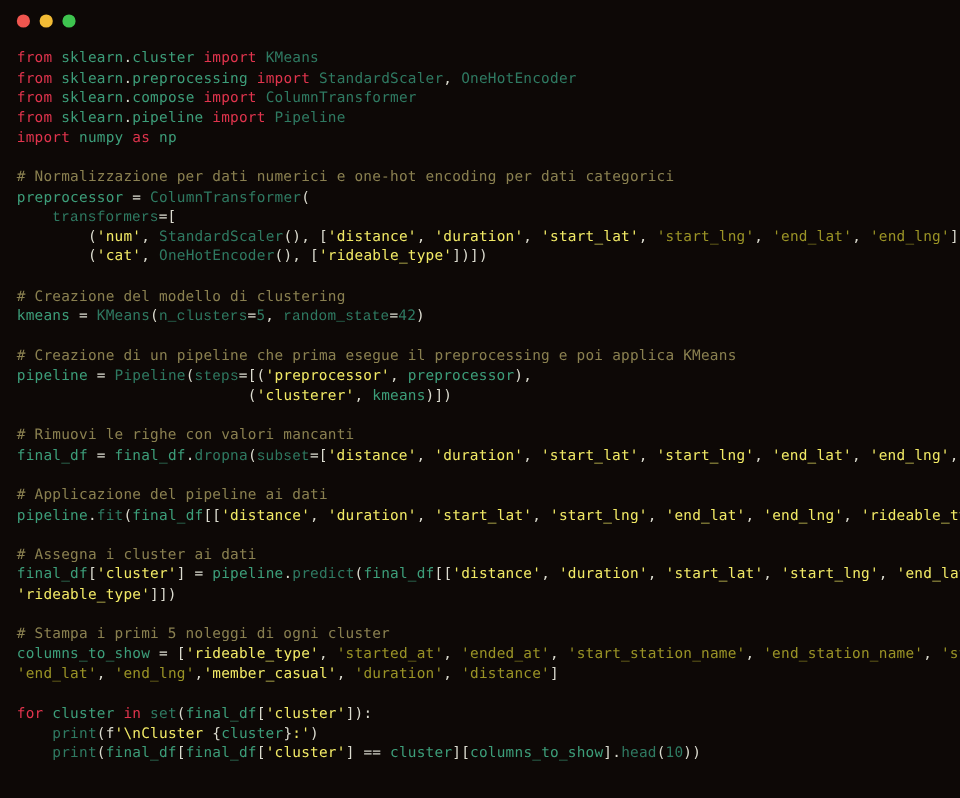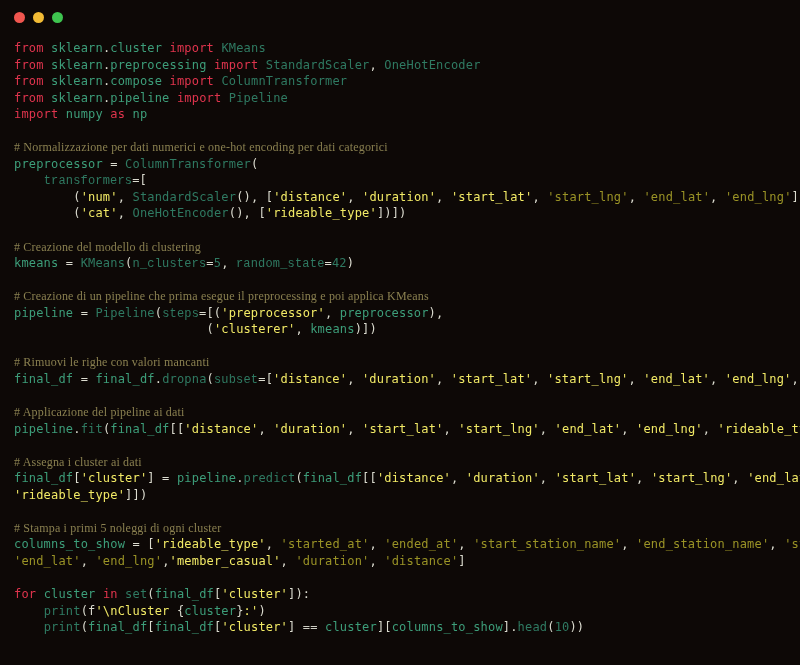--- a/index.html
+++ b/index.html
@@ -44,21 +44,21 @@
   }
   .line { height: 16.55px; }
   .blank { height: 16.55px; }
 
   
   .kw   { color: #e0344d; }
   .name { color: #3d9e7a; }
   .fn   { color: #2f7a62; }
   .cls  { color: #2f7a62; }
   .strd { color: #9a9326; }
-  .com  { color: #8a8050; font-family: Liberation Serif, serif; }
+  .com  { color: #8a8050; }
   .num  { color: #2f7a62; }
   .op   { color: #cfcfc4; }
   .pl   { color: #dcdcd0; }
   .param{ color: #2f7a62; font-family: Liberation Mono, monospace; }
   .bright { color: #f2ea66; }
 </style>
 </head>
 <body>
 
 <div id="window">

